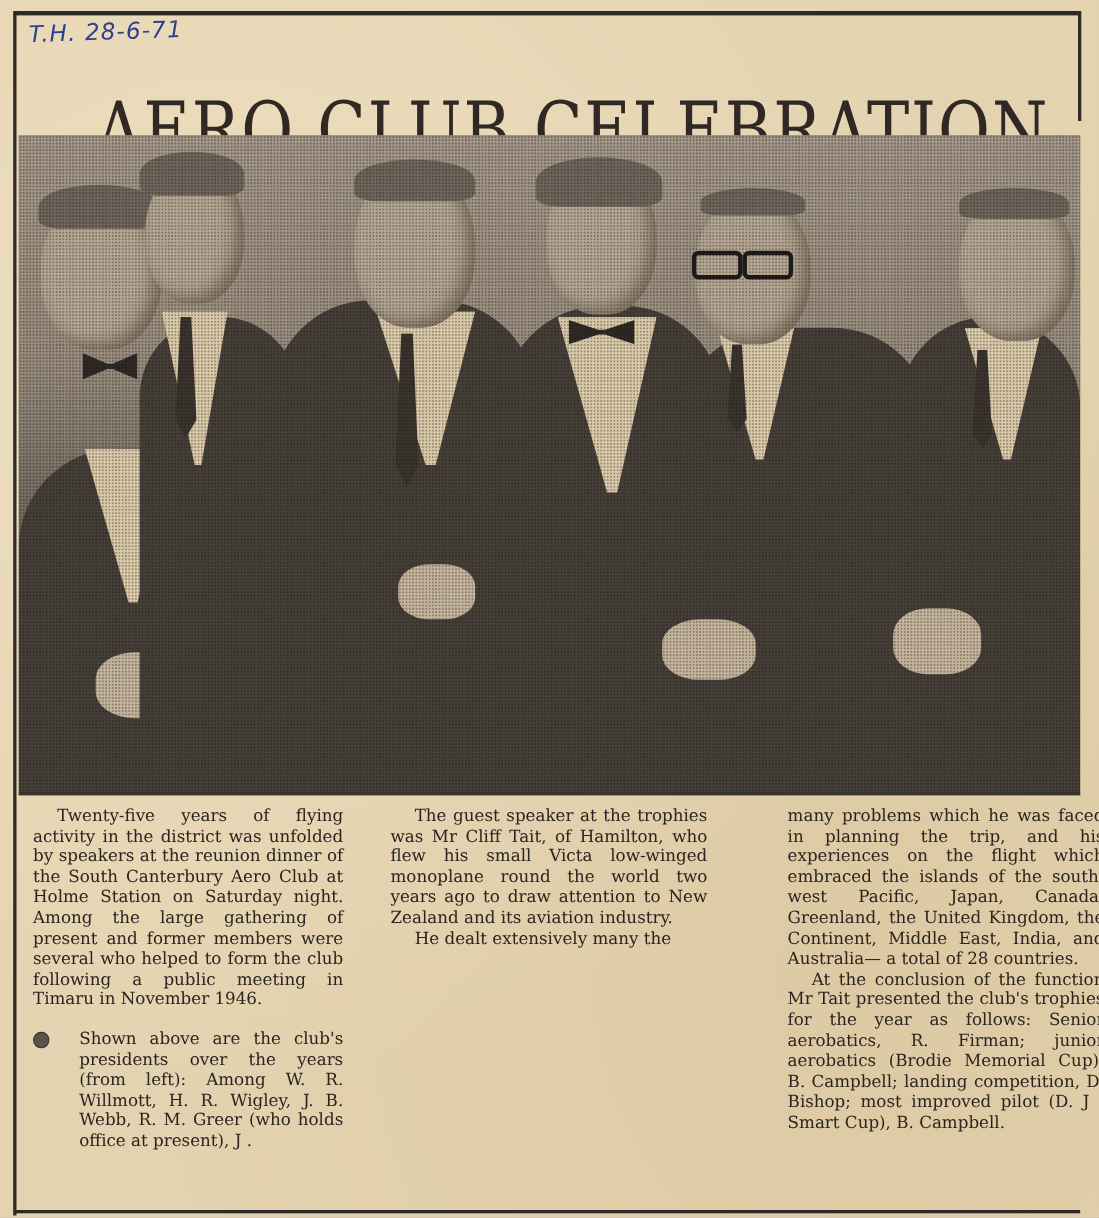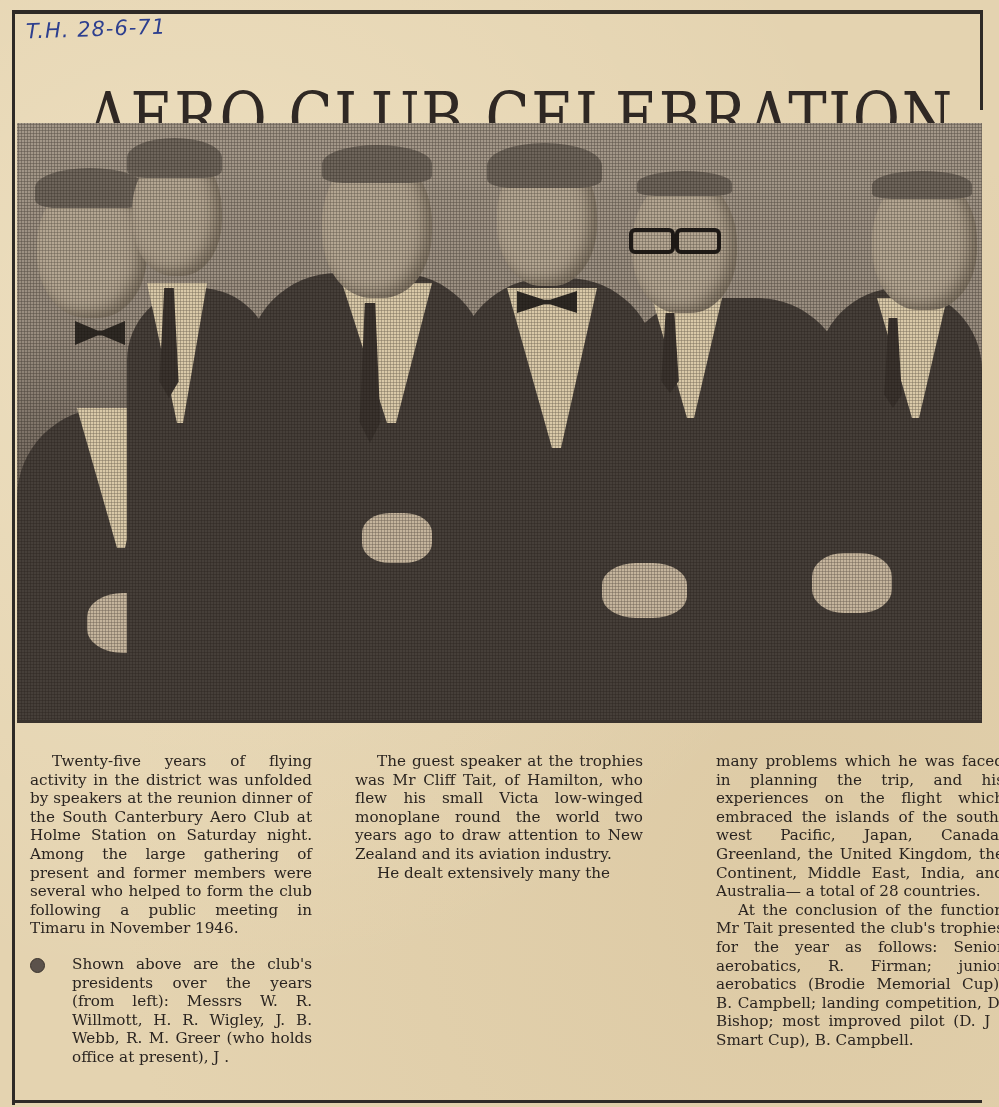--- a/index.html
+++ b/index.html
@@ -72,21 +72,20 @@
   .photo .overlay { position:absolute; inset:0;
     background-image: radial-gradient(rgba(20,15,10,0.35) 0.9px, transparent 1.2px);
     background-size: 3px 3px; pointer-events:none; }
 
   .col {
     position: absolute; top: 732px;
     font-family: "DejaVu Serif", serif;
     font-size: 15.2px; line-height: 18.6px;
     text-align: justify;
     color: #2a2420;
-    margin-top: 20px;
   }
   .col p { margin: 0; text-indent: 22px; }
   .col p.noindent { text-indent: 0; }
   .col1 { left: 30px; width: 282px; }
   .col2 { left: 355px; width: 288px; }
   .col3 { left: 716px; width: 288px; }
   .bullet-block { position: relative; margin-top: 17px; padding-left: 42px; }
   .bullet-block p { text-indent: 0; }
   .bullet-dot {
     position: absolute; left: 0; top: 3px; width: 13px; height: 13px;
@@ -164,21 +163,21 @@
       <div class="hair" style="left:855px;top:48px;width:100px;height:28px;"></div>
       <div class="hand" style="left:795px;top:430px;width:80px;height:60px;"></div>
     </div>
     <div class="overlay"></div>
   </div>
 
   <div class="col col1">
     <p>Twenty-five years of flying activity in the district was unfolded by speakers at the reunion dinner of the South Canterbury Aero Club at Holme Station on Saturday night. Among the large gathering of present and former members were several who helped to form the club following a public meeting in Timaru in November 1946.</p>
     <div class="bullet-block">
       <span class="bullet-dot"></span>
-      <p>Shown above are the club's presidents over the years (from left): Messrs W. R. Willmott, H. R. Wigley, J. B. Webb, R. M. Greer (who holds office at present), J .</p>
+      <p>Shown above are the club's presidents over the years (from left): Among W. R. Willmott, H. R. Wigley, J. B. Webb, R. M. Greer (who holds office at present), J .</p>
     </div>
   </div>
 
   <div class="col col2">
     <p>The guest speaker at the trophies was Mr Cliff Tait, of Hamilton, who flew his small Victa low-winged monoplane round the world two years ago to draw attention to New Zealand and its aviation industry.</p>
     <p>He dealt extensively many the</p>
   </div>
 
   <div class="col col3">
     <p class="noindent">many problems which he was faced in planning the trip, and his experiences on the flight which embraced the islands of the south-west Pacific, Japan, Canada, Greenland, the United Kingdom, the Continent, Middle East, India, and Australia— a total of 28 countries.</p>

